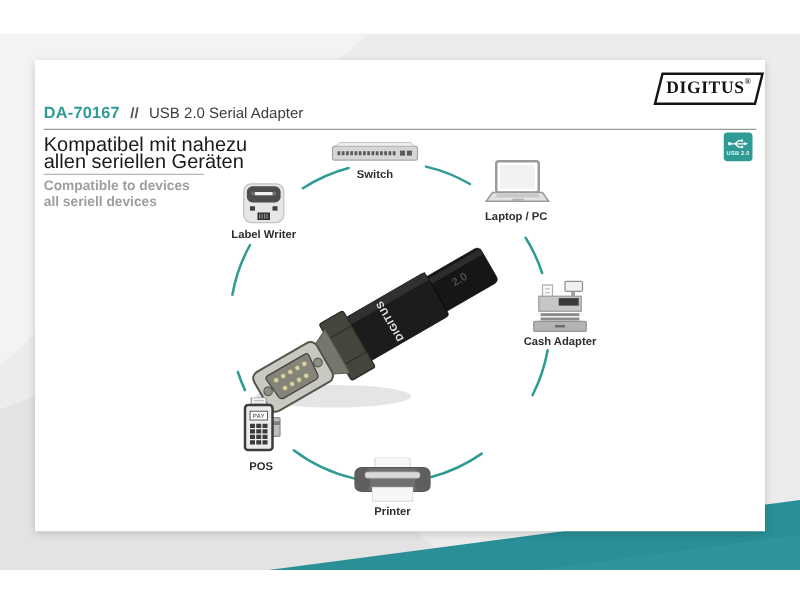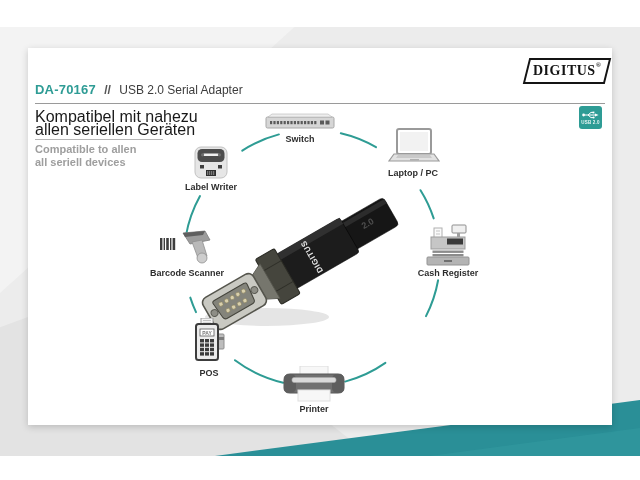--- a/index.html
+++ b/index.html
@@ -86,21 +86,21 @@
         <rect x="10.6" y="1.6" width="1.8" height="1.8" fill="#fff"></rect>
         <circle cx="11.6" cy="7.6" r="1" fill="#fff"></circle>
       </svg>
       <span class="badge-label">USB 2.0</span>
     </div>
 
     <div class="intro">
       <div class="de">Kompatibel mit nahezu</div>
       <div class="de">allen seriellen Geräten</div>
       <div class="intro-rule"></div>
-      <div class="en">Compatible to allen</div>
+      <div class="en">Compatible to devices</div>
       <div class="en">all seriell devices</div>
     </div>
   </div>
 
   <svg class="arcs" viewBox="0 0 640 480">
     <g fill="none" stroke="#2E9C94" stroke-width="2" stroke-linecap="round">
       <path d="M340.8,133.3 A128,128 0 0 1 376,147.2"></path>
       <path d="M420.5,190.2 A128,128 0 0 1 433.7,218.4"></path>
       <path d="M438.1,280.2 A128,128 0 0 1 426.0,316.1"></path>
       <path d="M385.4,362.9 A128,128 0 0 1 345.1,381.6"></path>
@@ -195,21 +195,21 @@
         <line x1="11" y1="10" x2="15" y2="10" stroke="#c4c4c4"></line>
       <rect x="6" y="13" width="34" height="12" fill="#c6c6c6" stroke="#9d9d9d"></rect>
       <rect x="22" y="14.5" width="16" height="6" fill="#3a3a3a"></rect>
       <g fill="#8b8b8b">
         <rect x="7.5" y="26.5" width="31" height="2.4"></rect>
         <rect x="7.5" y="30" width="31" height="2.4"></rect>
       </g>
       <rect x="2" y="33" width="42" height="8" rx="1" fill="#b4b4b4" stroke="#949494"></rect>
       <rect x="19" y="36" width="8" height="2" fill="#6f6f6f"></rect>
     </svg>
-    <span class="dlabel">Cash Register</span>
+    <span class="dlabel">Cash Adapter</span>
   </div>
 
 
   <div class="device" style="left:269px;top:366px;">
     <svg width="64" height="36" viewBox="0 0 64 36">
       <rect x="18" y="0" width="28" height="11" fill="#f7f7f7" stroke="#dcdcdc"></rect>
       <path d="M8,8 H56 Q62,8 62,14 V22 Q62,27 56,27 H8 Q2,27 2,22 V14 Q2,8 8,8 Z" fill="#707070" stroke="#565656"></path>
       <rect x="2" y="8" width="12" height="19" rx="5" fill="#5e5e5e"></rect>
       <rect x="50" y="8" width="12" height="19" rx="5" fill="#5e5e5e"></rect>
       <rect x="10" y="11.5" width="44" height="5" rx="2" fill="#d9d9d9" stroke="#aaaaaa" stroke-width="0.6"></rect>
@@ -239,36 +239,20 @@
           <rect x="15" y="29.8" width="4" height="3.4"></rect>
           <rect x="20" y="29.8" width="4" height="3.4"></rect>
         <rect x="10" y="34.2" width="4" height="3.4"></rect>
           <rect x="15" y="34.2" width="4" height="3.4"></rect>
           <rect x="20" y="34.2" width="4" height="3.4"></rect>
       </g>
     </svg>
     <span class="dlabel">POS</span>
   </div>
 
-  <div class="device" style="left:142px;top:230px;">
-    <svg width="56" height="36" viewBox="0 0 56 36">
-      <g fill="#3d3d3d">
-        <rect x="1" y="8" width="2.4" height="12"></rect>
-          <rect x="4.6" y="8" width="1.4" height="12"></rect>
-        <rect x="7.2" y="8" width="2.6" height="12"></rect>
-          <rect x="11" y="8" width="1.4" height="12"></rect>
-        <rect x="13.6" y="8" width="2.6" height="12"></rect>
-      </g>
-      <polygon points="24,3 46,1 51,10 31,14" fill="#9c9c9c" stroke="#7d7d7d" stroke-width="0.8"></polygon>
-      <polygon points="24,3 46,1 44,5 26,7" fill="#5f5f5f"></polygon>
-      <polygon points="33,12 43,10 48,26 39,28" fill="#b9b9b9" stroke="#8f8f8f" stroke-width="0.8"></polygon>
-      <circle cx="43" cy="28" r="5" fill="#cdcdcd" stroke="#8f8f8f" stroke-width="0.8"></circle>
-    </svg>
-    <span class="dlabel">Barcode Scanner</span>
-  </div>
 
   <div class="device" style="left:166px;top:146px;">
     <svg width="36" height="34" viewBox="0 0 36 34">
       <rect x="2" y="1" width="32" height="31" rx="6" fill="#e6e6e6" stroke="#c2c2c2"></rect>
       <rect x="4.5" y="3" width="27" height="13" rx="4.5" fill="#4d4d4d"></rect>
       <rect x="10" y="7.5" width="16" height="2.6" rx="1.3" fill="#f1f1f1"></rect>
       <circle cx="9.5" cy="8.8" r="1.6" fill="#6e6e6e"></circle>
         <circle cx="26.5" cy="8.8" r="1.6" fill="#6e6e6e"></circle>
       <rect x="7" y="19" width="4" height="3.5" fill="#3e3e3e"></rect>
       <rect x="25" y="19" width="4" height="3.5" fill="#3e3e3e"></rect>

